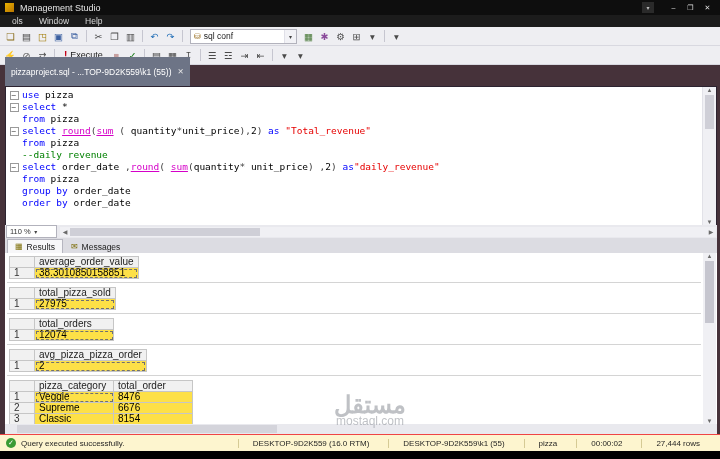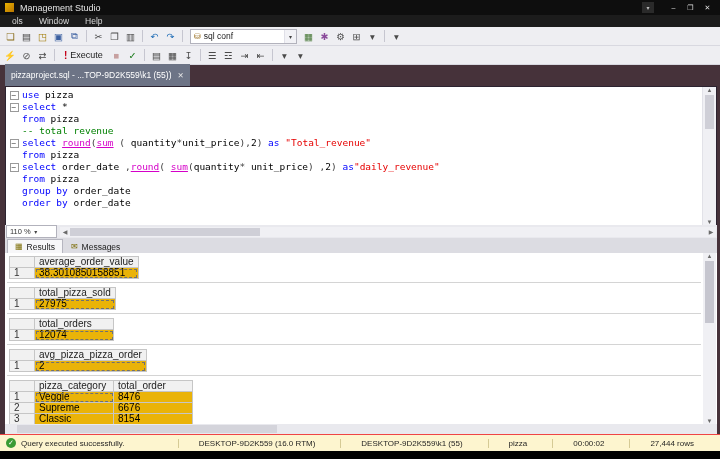--- a/index.html
+++ b/index.html
@@ -31,21 +31,21 @@
   .combo .cicon{font-size:8px;color:#8a5a00;}
   .combo .ctext{flex:1;white-space:nowrap;}
   .combo .carrow{width:11px;height:100%;display:flex;align-items:center;justify-content:center;font-size:6px;color:#444;border-left:1px solid #e0e0e8;background:#f2f2f6;}
   .db-combo{width:102px;margin:0 3px;}
   .execute-btn{display:flex;align-items:center;gap:3px;font-size:9px;color:#1b1b1b;padding:0 5px;height:15px;flex:none;}
   .exec-bang{color:#c40018;font-weight:bold;font-size:10px;}
 
   
   .content{flex:1;background:#46323a;padding:0 3px 0 5px;display:flex;flex-direction:column;position:relative;min-height:0;}
   .tabstrip{height:14px;margin-top:7px;display:flex;align-items:flex-end;gap:1px;font-size:8.5px;flex:none;}
-  .tab{height:22px;display:flex;align-items:center;padding:0 6px;gap:6px;white-space:nowrap;}
+  .tab{height:29px;display:flex;align-items:center;padding:0 6px;gap:6px;white-space:nowrap;}
   .tab.active{background:#6d7486;color:#fff;}
   .tab.inactive{background:#415372;color:#b9c3d4;}
   .tab .close{font-size:7.5px;color:#e8e8e8;}
 
   
   .editor{background:#fff;height:138px;display:flex;flex:none;border:1px solid #2c2330;border-bottom:none;}
   .code{flex:1;padding-top:2px;font-family:"DejaVu Sans Mono",monospace;font-size:9.5px;line-height:12px;overflow:hidden;}
   .line{display:flex;align-items:center;height:12px;white-space:pre;}
   .foldcol{width:16px;flex:none;display:flex;justify-content:center;align-items:center;}
   .foldbox{width:9px;height:9px;border:1px solid #9a9a9a;font-size:8px;line-height:7px;text-align:center;color:#555;background:#fff;box-sizing:border-box;}
@@ -69,33 +69,33 @@
   .rtab.active{background:#f7f7f9;border:1px solid #b6b6c0;border-bottom:none;}
   .rtab .ricon{font-size:8px;color:#7a6a00;}
 
   
   .results{flex:1;background:#fff;position:relative;padding:2px 16px 0 2px;overflow:hidden;min-height:0;}
   .grid-section{border-bottom:1px solid #d4d4d4;padding:1px 0 3px 2px;margin-bottom:3px;}
   table.grid{border-collapse:collapse;font-size:10px;}
   .grid th,.grid td{border:1px solid #c6c6c6;height:10px;line-height:10px;padding:0 4px;white-space:nowrap;}
   .grid th{background:#f1f1f1;font-weight:normal;color:#222;text-align:left;}
   .grid td.rownum{background:#f1f1f1;color:#333;width:16px;text-align:left;}
-  .grid td.val{background:#eab308;color:#000;min-width:70px;margin-top:28px;}
+  .grid td.val{background:#fde047;color:#000;min-width:70px;margin-top:28px;}
   .grid td.sel{outline:1px dashed #707070;outline-offset:-2px;}
   .results-vscroll{position:absolute;right:1px;top:0;bottom:0;width:13px;background:#f0f0f4;display:flex;flex-direction:column;align-items:center;font-size:6px;color:#6a6a6a;}
   .rvthumb{width:9px;height:62px;background:#c6c6cf;margin-top:2px;}
 
   .bottom-strip{height:10px;background:#e9e9ee;display:flex;align-items:center;flex:none;}
   .bthumb{width:260px;height:8px;background:#d4d4db;margin-left:12px;}
 
   
   .statusbar{height:16px;background:#fdf5cf;border-top:1px solid #ef4444;display:flex;align-items:center;font-size:8px;color:#1f1f1f;padding:0 6px;gap:5px;flex:none;}
   .status-check{width:10px;height:10px;border-radius:50%;background:#3a9b35;color:#fff;font-size:7px;display:flex;align-items:center;justify-content:center;flex:none;}
   .sspacer{flex:1;}
-  .sseg{padding:0 20px;border-left:1px solid #d5ca95;white-space:nowrap;}
+  .sseg{padding:0 14px;border-left:1px solid #d5ca95;white-space:nowrap;}
 
   .black-strip{height:8px;background:#000;flex:none;}
 
   
   .watermark{position:absolute;left:305px;top:393px;width:130px;text-align:center;color:#8b9097;opacity:.55;pointer-events:none;z-index:5;}
   .wm-ar{font-size:24px;font-weight:bold;line-height:24px;direction:rtl;}
   .wm-dom{font-size:12px;line-height:13px;margin-top:-2px;}
 </style>
 </head>
 <body>
@@ -188,23 +188,23 @@
         <span>pizzaproject.sql - ...TOP-9D2K559\k1 (55))</span>
         <span class="close">✕</span>
       </div>
     </div>
 
     <div class="editor">
       <div class="code">
           <div class="line"><span class="foldcol"><span class="foldbox">−</span></span><span class="tk-k">use</span><span class="tk-t"> pizza</span></div>
           <div class="line"><span class="foldcol"><span class="foldbox">−</span></span><span class="tk-k">select</span><span class="tk-t"> *</span></div>
           <div class="line"><span class="foldcol"></span><span class="tk-k">from</span><span class="tk-t"> pizza</span></div>
-          <div class="line"><span class="foldcol"></span><span class="tk-c">-- total revenue</span></div>
           <div class="line"><span class="foldcol"><span class="foldbox">−</span></span><span class="tk-k">select</span><span class="tk-t"> </span><span class="tk-f">round</span><span class="tk-o">(</span><span class="tk-f">sum</span><span class="tk-o"> ( </span><span class="tk-t">quantity</span><span class="tk-o">*</span><span class="tk-t">unit_price</span><span class="tk-o">),</span><span class="tk-t">2</span><span class="tk-o">)</span><span class="tk-k"> as </span><span class="tk-s">"Total_revenue"</span></div>
           <div class="line"><span class="foldcol"></span><span class="tk-k">from</span><span class="tk-t"> pizza</span></div>
+          <div class="line"><span class="foldcol"></span><span class="tk-c">--daily revenue</span></div>
           <div class="line"><span class="foldcol"><span class="foldbox">−</span></span><span class="tk-k">select</span><span class="tk-t"> order_date </span><span class="tk-o">,</span><span class="tk-f">round</span><span class="tk-o">( </span><span class="tk-f">sum</span><span class="tk-o">(</span><span class="tk-t">quantity</span><span class="tk-o">* </span><span class="tk-t">unit_price</span><span class="tk-o">) ,</span><span class="tk-t">2</span><span class="tk-o">) </span><span class="tk-k">as</span><span class="tk-s">"daily_revenue"</span></div>
           <div class="line"><span class="foldcol"></span><span class="tk-k">from</span><span class="tk-t"> pizza</span></div>
           <div class="line"><span class="foldcol"></span><span class="tk-k">group by</span><span class="tk-t"> order_date</span></div>
           <div class="line"><span class="foldcol"></span><span class="tk-k">order by</span><span class="tk-t"> order_date</span></div>
         </div>
       <div class="edvscroll">
         <span>▲</span>
         <span class="vthumb"></span>
         <span class="vfill"></span>
         <span>▼</span>
@@ -349,14 +349,18 @@
     <span class="sspacer"></span>
     <span class="sseg">DESKTOP-9D2K559 (16.0 RTM)</span>
     <span class="sseg">DESKTOP-9D2K559\k1 (55)</span>
     <span class="sseg">pizza</span>
     <span class="sseg">00:00:02</span>
     <span class="sseg">27,444 rows</span>
   </div>
 
   <div class="black-strip"></div>
 
+  <div class="watermark">
+    <div class="wm-ar">مستقل</div>
+    <div class="wm-dom">mostaql.com</div>
+  </div>
 
 </div>
 
 </body></html>

